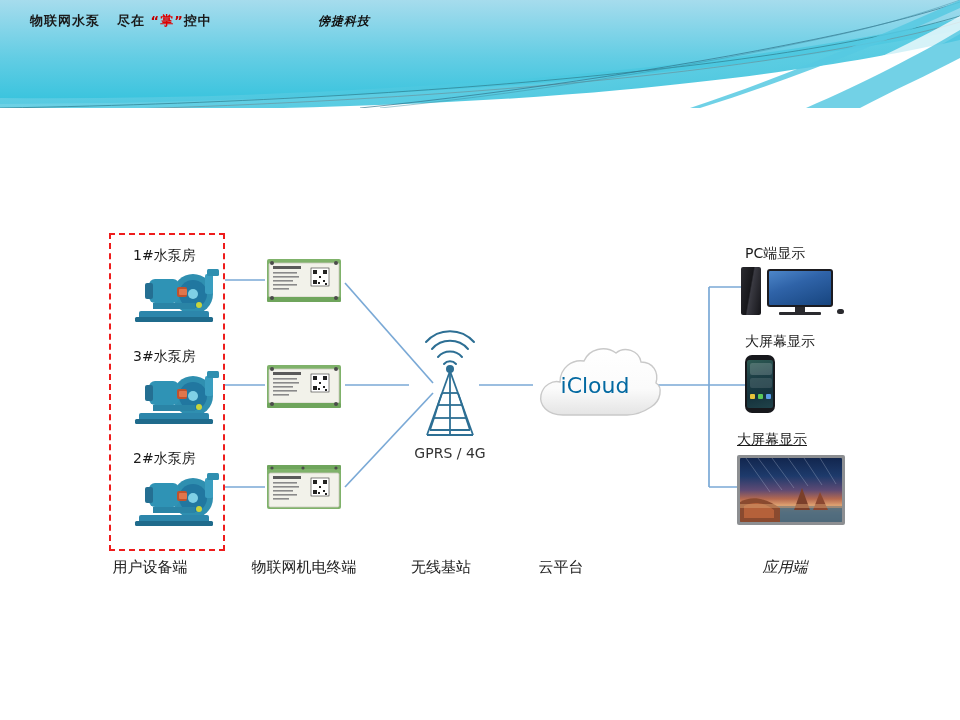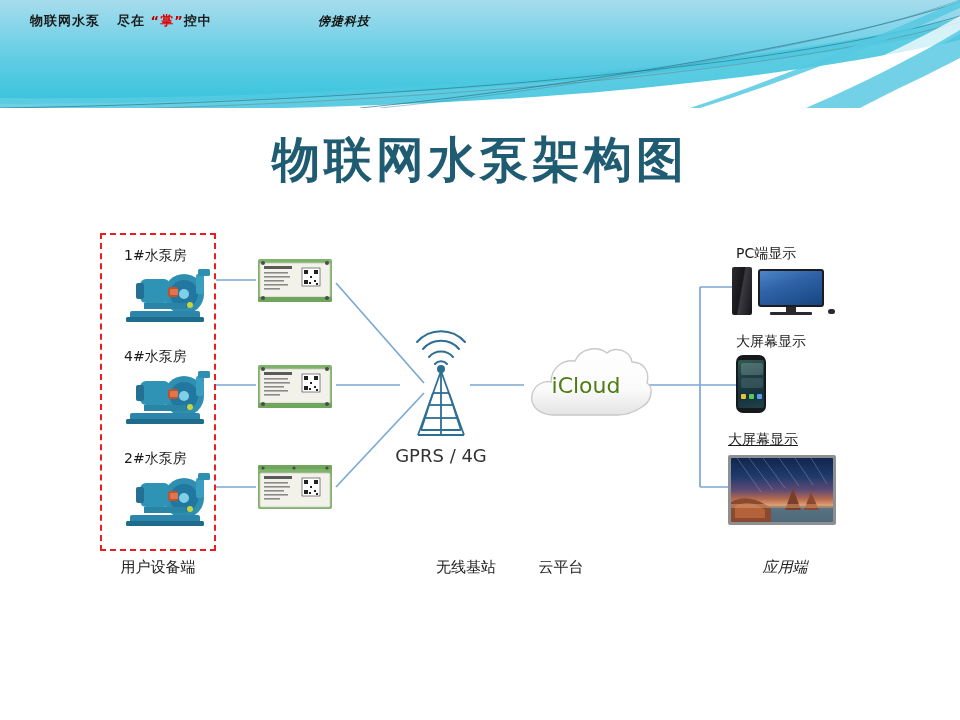--- a/index.html
+++ b/index.html
@@ -29,21 +29,21 @@
 
   
   .main-title{
     position:absolute;left:0;top:128px;width:960px;
     text-align:center;font-size:48px;font-weight:bold;
     color:#1f5c72;letter-spacing:4px;
     font-family:"DejaVu Sans","Liberation Sans",sans-serif;
   }
 
   
-  .diagram{position:absolute;left:0;top:215px;width:875px;height:400px;}
+  .diagram{position:absolute;left:9px;top:215px;width:875px;height:400px;}
   .wires{position:absolute;left:0;top:0;width:960px;height:400px;}
 
   
   .pump-group{
     position:absolute;left:100px;top:18px;width:116px;height:318px;
     border:2px dashed #ee1c1c;
     box-sizing:border-box;
   }
 
   .lbl{
@@ -51,27 +51,27 @@
     font-family:"DejaVu Sans","Liberation Sans",sans-serif;
   }
 
   .pump-label{left:124px;font-size:14px;color:#1b1b1b;}
   .pump-img{position:absolute;width:100px;height:58px;}
 
   .term-img{position:absolute;width:78px;height:50px;}
 
   .tower-label{
     position:absolute;left:381px;top:230px;width:120px;text-align:center;
-    font-size:18px;color:#333;
+    font-size:14px;color:#333;
   }
 
   .cloud-label{
     position:absolute;left:0;top:0;width:100%;height:100%;
     display:flex;align-items:center;justify-content:center;
-    font-size:22px;color:#4d7c0f;
+    font-size:22px;color:#0369a1;
     font-family:"DejaVu Sans","Liberation Sans",sans-serif;
   }
 
   .right-label{font-size:14px;color:#1b1b1b;position:absolute;white-space:nowrap;}
 
   
   .stage-row{position:absolute;left:0;top:558px;width:960px;height:26px;}
   .stage{
     position:absolute;font-size:15px;color:#222;white-space:nowrap;
     text-align:center;
@@ -121,21 +121,20 @@
 
     <div class="banner-title">
       <span>物联网水泵</span>
       <span style="display:inline-block;width:6px;"></span>
       <span>尽在</span>
       <span class="quote">“</span><span class="red">掌</span><span class="quote">”</span><span>控中</span>
     </div>
     <div class="banner-brand">傍捷科技</div>
   </div>
 
-  <div class="main-title">物联网水泵架构图</div>
 
   <div class="diagram">
 
     <svg class="wires" viewBox="0 0 960 400">
       <g stroke="#7aa9d6" stroke-width="1.7" fill="none">
 
         <line x1="216" y1="65" x2="256" y2="65"></line>
         <line x1="216" y1="170" x2="256" y2="170"></line>
         <line x1="216" y1="272" x2="256" y2="272"></line>
 
@@ -170,21 +169,21 @@
           <rect x="56" y="20" width="10" height="10" rx="2" fill="#c0522d"></rect>
           <rect x="58" y="22" width="8" height="6" rx="1" fill="#e0764c"></rect>
           <rect x="32" y="36" width="42" height="6" fill="#2a84a6"></rect>
           <rect x="18" y="44" width="70" height="8" rx="2" fill="#2c86ab"></rect>
           <rect x="14" y="50" width="78" height="5" rx="1.5" fill="#1f6b8c"></rect>
           <circle cx="78" cy="38" r="3" fill="#c8d43c"></circle>
         </g>
       </svg>
     </div>
 
-    <div class="lbl pump-label" style="top:133px;">4#水泵房</div>
+    <div class="lbl pump-label" style="top:133px;">3#水泵房</div>
     <div class="pump-img" style="left:112px;top:154px;">
       <svg viewBox="0 0 100 58" width="100" height="58">
         <g>
           <ellipse cx="72" cy="27" rx="20" ry="20" fill="#2f8fb0"></ellipse>
           <ellipse cx="72" cy="27" rx="14" ry="14" fill="#2177a0"></ellipse>
           <ellipse cx="72" cy="27" rx="5" ry="5" fill="#7fd0e6"></ellipse>
           <rect x="84" y="7" width="8" height="20" rx="2" fill="#3a9ec0"></rect>
           <rect x="86" y="2" width="12" height="7" rx="1.5" fill="#2f8fb0"></rect>
           <rect x="28" y="12" width="30" height="24" rx="6" fill="#2f93b5"></rect>
           <rect x="24" y="16" width="8" height="16" rx="2" fill="#246f92"></rect>
@@ -385,19 +384,20 @@
           <path d="M62,30 L70,52 L54,52 Z" fill="#7a3f2a"></path>
           <path d="M80,34 L88,52 L73,52 Z" fill="#8b4730"></path>
           <path d="M0,46 L108,46 L108,50 L0,50 Z" fill="#d8a06f" opacity="0.5"></path>
         </svg>
       </div>
     </div>
 
   </div>
 
   <div class="stage-row">
-    <div class="stage" style="left:100px;width:116px;">用户设备端</div>
-    <div class="stage" style="left:386px;width:110px;text-align:right;">无线基站</div>
+    <div class="stage" style="left:92px;width:116px;">用户设备端</div>
+    <div class="stage" style="left:228px;width:152px;">物联网机电终端</div>
+    <div class="stage" style="left:386px;width:110px;">无线基站</div>
     <div class="stage" style="left:506px;width:110px;">云平台</div>
     <div class="stage" style="left:730px;width:110px;font-style:italic;">应用端</div>
   </div>
 
 </div>
 
 </body></html>

